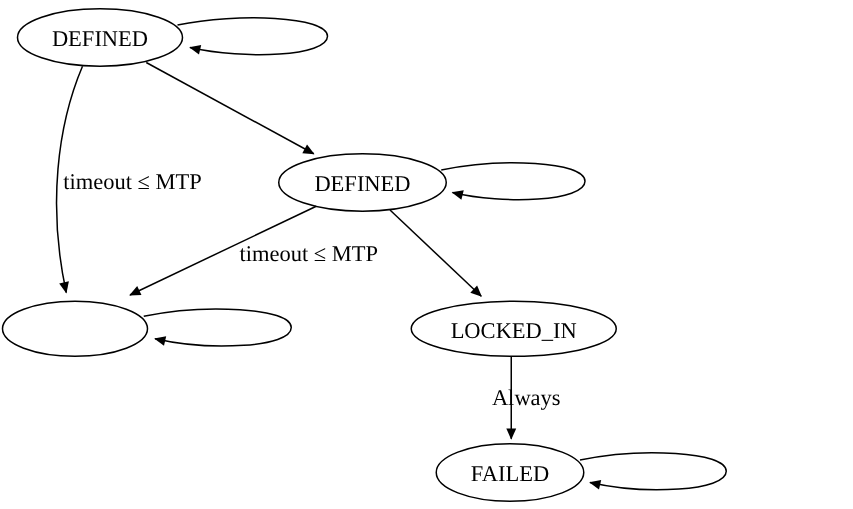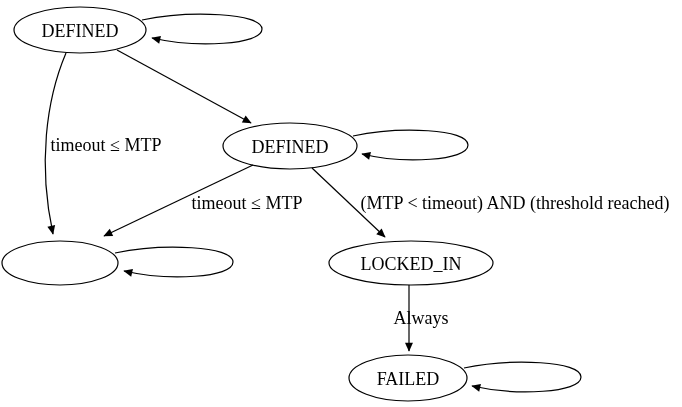--- a/index.html
+++ b/index.html
@@ -71,16 +71,15 @@
     </g>
   </svg>
 
   <div class="node-lbl" style="left:80px;  top:31px;">DEFINED</div>
   <div class="node-lbl" style="left:290px; top:147px;">DEFINED</div>
   <div class="node-lbl" style="left:411px; top:264px;">LOCKED_IN</div>
   <div class="node-lbl" style="left:408px; top:379px;">FAILED</div>
 
   <div class="lbl" style="left:106px; top:145px;">timeout ≤ MTP</div>
   <div class="lbl" style="left:247px; top:203px;">timeout ≤ MTP</div>
-  <div class="lbl" style="left:515px; top:203px;">(MTP &lt; timeout) AND (threshold reached)</div>
   <div class="lbl" style="left:421px; top:318px;">Always</div>
 
 </div>
 
 </body></html>

